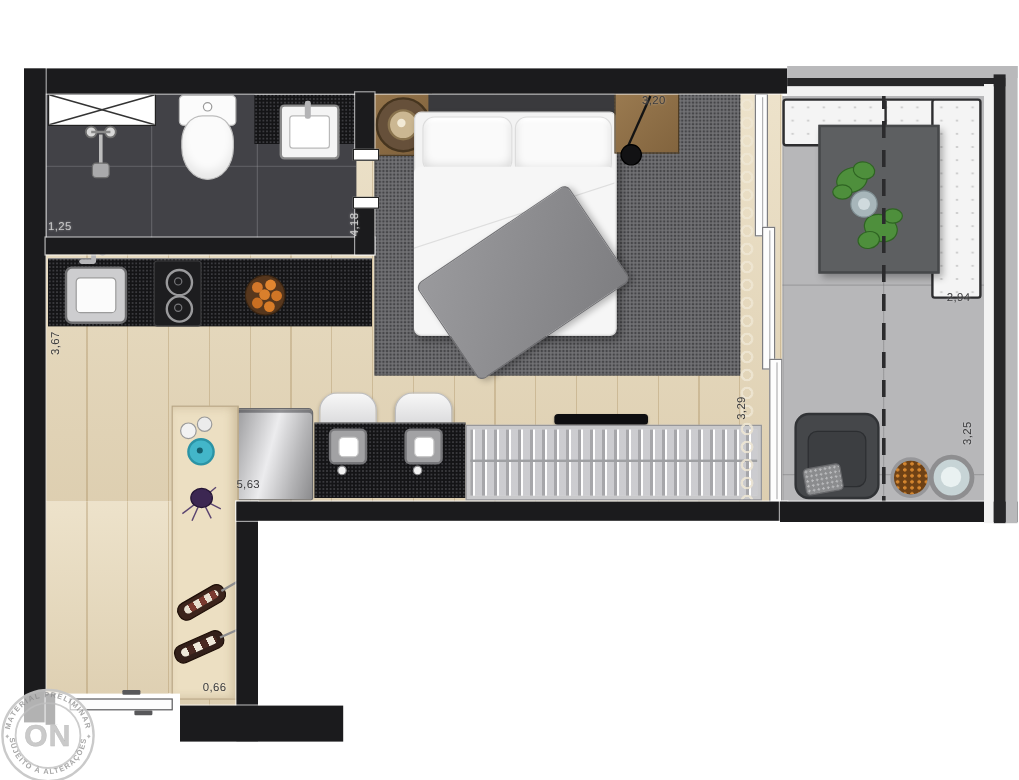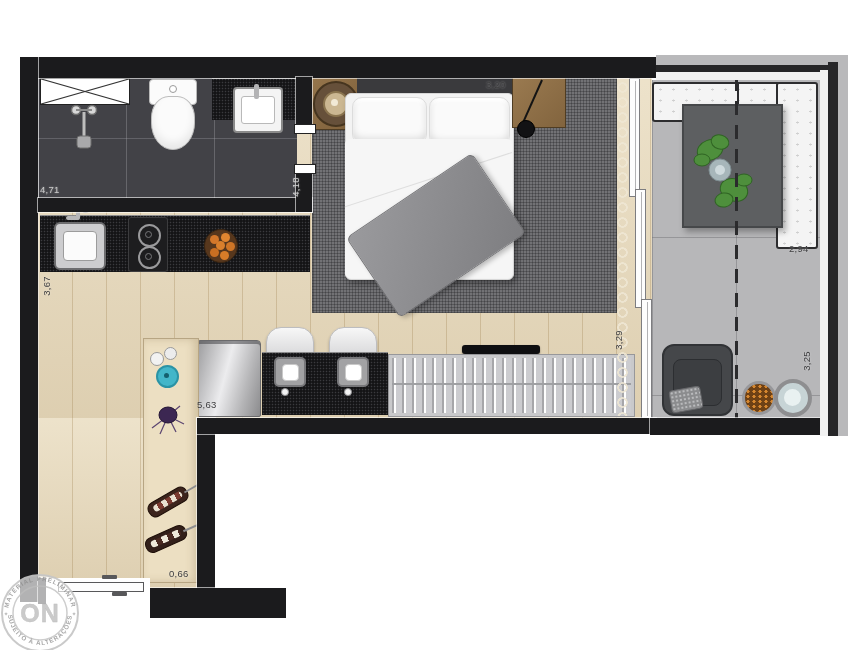--- a/index.html
+++ b/index.html
@@ -205,26 +205,26 @@
   <div class="a" style="left:820px;top:70px;width:8px;height:366px;background:#f2f2f2;z-index:5;"></div>
 
   <div class="jamb" style="left:294px;top:124px;width:20px;height:8px;"></div>
   <div class="jamb" style="left:294px;top:164px;width:20px;height:8px;"></div>
   <div class="a" style="left:46px;top:578px;width:96px;height:26px;background:#ffffff;z-index:6;"></div>
   <div class="a" style="left:140px;top:578px;width:10px;height:42px;background:#ffffff;z-index:6;"></div>
   <div class="a" style="left:58px;top:582px;width:84px;height:8px;background:#fdfdfd;border:1px solid #58585a;z-index:7;"></div>
   <div class="a" style="left:102px;top:575px;width:15px;height:4px;background:#58585a;z-index:7;border-radius:1px;"></div>
   <div class="a" style="left:112px;top:592px;width:15px;height:4px;background:#58585a;z-index:7;border-radius:1px;"></div>
 
-  <div class="dim" style="left:40px;top:184px;color:#c9c9c9;">4,71</div>
+  <div class="dim" style="left:40px;top:184px;color:#c9c9c9;">1,25</div>
   <div class="dim vert" style="left:282px;top:182px;color:#cfcfcf;">4,18</div>
   <div class="dim vert" style="left:33px;top:281px;">3,67</div>
   <div class="dim" style="left:197px;top:399px;">5,63</div>
   <div class="dim" style="left:169px;top:568px;">0,66</div>
-  <div class="dim" style="left:486px;top:79px;">3,20</div>
+  <div class="dim" style="left:535px;top:79px;">3,20</div>
   <div class="dim vert" style="left:605px;top:335px;">3,29</div>
   <div class="dim vert" style="left:793px;top:356px;">3,25</div>
   <div class="dim" style="left:789px;top:243px;">2,94</div>
 
   <svg class="stamp" style="left:-28px;top:551px;" width="140" height="99" viewBox="0 0 140 99">
     <g opacity="0.92">
       <circle cx="68" cy="62" r="38" fill="rgba(255,255,255,.72)" stroke="#c6c6c6" stroke-width="2"></circle>
       <circle cx="68" cy="62" r="27" fill="none" stroke="#c9c9c9" stroke-width="1.5"></circle>
       <defs>
         <path id="arcTop" d="M 36 62 A 32 32 0 0 1 100 62" fill="none"></path>

